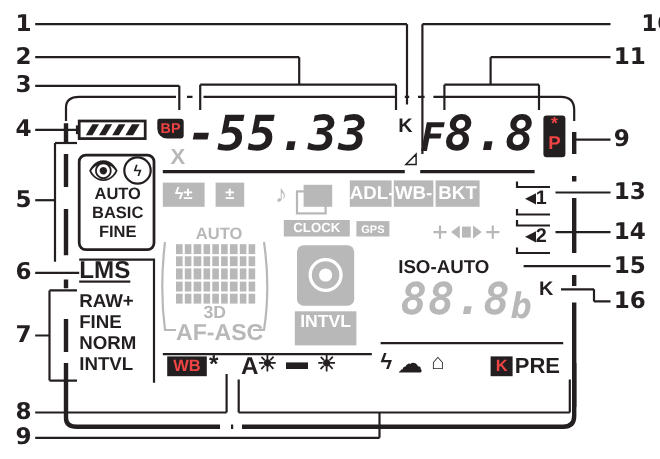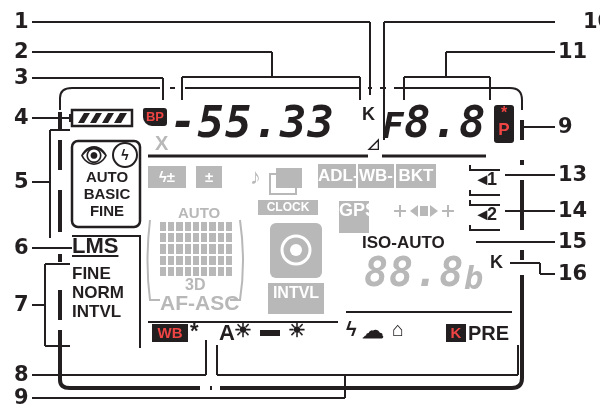--- a/index.html
+++ b/index.html
@@ -162,21 +162,21 @@
   <div>FINE</div>
 </div>
 
 <div class="abs boxg" style="left:148px;top:166px;width:38px;height:22px;font-size:15px;line-height:22px">ϟ±</div>
 <div class="abs boxg" style="left:196px;top:166px;width:26px;height:22px;font-size:15px;line-height:22px">±</div>
 <div class="abs gry" style="left:250px;top:164px;font-size:22px">♪</div>
 <div class="abs boxg" style="left:318px;top:164px;width:38px;height:24px;font-size:17px;line-height:24px">ADL-</div>
 <div class="abs boxg" style="left:358px;top:164px;width:36px;height:24px;font-size:17px;line-height:24px">WB-</div>
 <div class="abs boxg" style="left:396px;top:164px;width:40px;height:24px;font-size:17px;line-height:24px">BKT</div>
 <div class="abs boxg" style="left:258px;top:200px;width:60px;height:15px;font-size:12px;line-height:15px">CLOCK</div>
-<div class="abs boxg" style="left:339px;top:201px;width:30px;height:32px;font-size:18px;line-height:18px">GPS</div>
+<div class="abs boxg" style="left:324px;top:201px;width:30px;height:14px;font-size:10px;line-height:18px">GPS</div>
 
 <div class="abs gry" style="left:178px;top:204px;font-size:15px">AUTO</div>
 <div class="abs" style="left:160px;top:222px;width:72px;height:54px;display:grid;grid-template-columns:repeat(9,1fr);gap:2px">
   <div style="background:#b8b8b8"></div>
     <div style="background:#b8b8b8"></div>
     <div style="background:#b8b8b8"></div>
     <div style="background:#b8b8b8"></div>
     <div style="background:#b8b8b8"></div>
     <div style="background:#b8b8b8"></div>
     <div style="background:#b8b8b8"></div>
@@ -226,20 +226,21 @@
 <div class="abs blk" style="left:478px;top:168px;font-size:18px">◂<span>1</span></div>
 <div class="abs blk" style="left:478px;top:203px;font-size:18px">◂<span>2</span></div>
 
 <div class="abs blk" style="left:362px;top:233px;font-size:17px">ISO-AUTO</div>
 <div class="abs seg gry" style="left:364px;top:252px;font-size:40px;line-height:1">88.8</div>
 <div class="abs seg gry" style="left:464px;top:262px;font-size:32px;line-height:1">b</div>
 <div class="abs blk" style="left:490px;top:252px;font-size:18px">K</div>
 
 <div class="abs blk" style="left:72px;top:233px;font-size:22px;text-decoration:underline">LMS</div>
 <div class="abs blk" style="left:72px;top:264px;font-size:17px;line-height:19px">
+  <div>RAW+</div>
   <div>FINE</div>
   <div>NORM</div>
   <div>INTVL</div>
 </div>
 
 <div class="abs boxk" style="left:152px;top:324px;width:36px;height:18px;font-size:15px;line-height:18px">WB</div>
 <div class="abs blk" style="left:190px;top:318px;font-size:22px">*</div>
 <div class="abs blk" style="left:219px;top:320px;font-size:22px">A</div>
 <div class="abs blk" style="left:234px;top:318px;font-size:20px">☀</div>
 <div class="abs blk" style="left:260px;top:318px;font-size:20px">▬</div>

